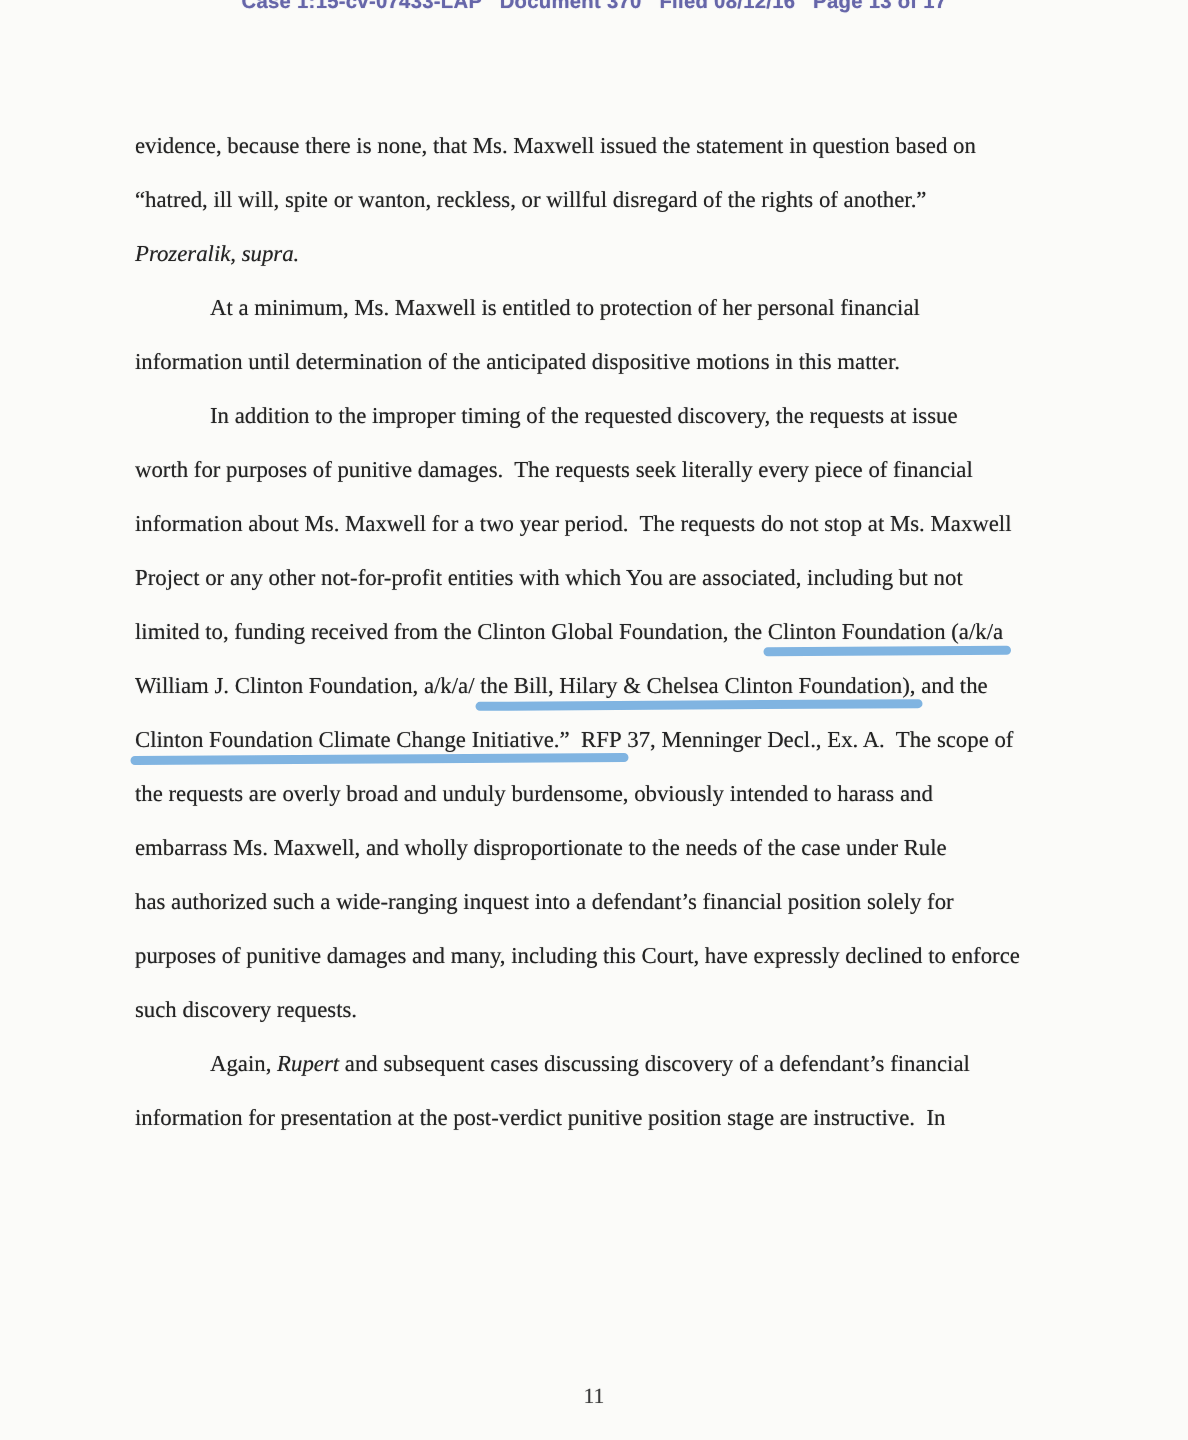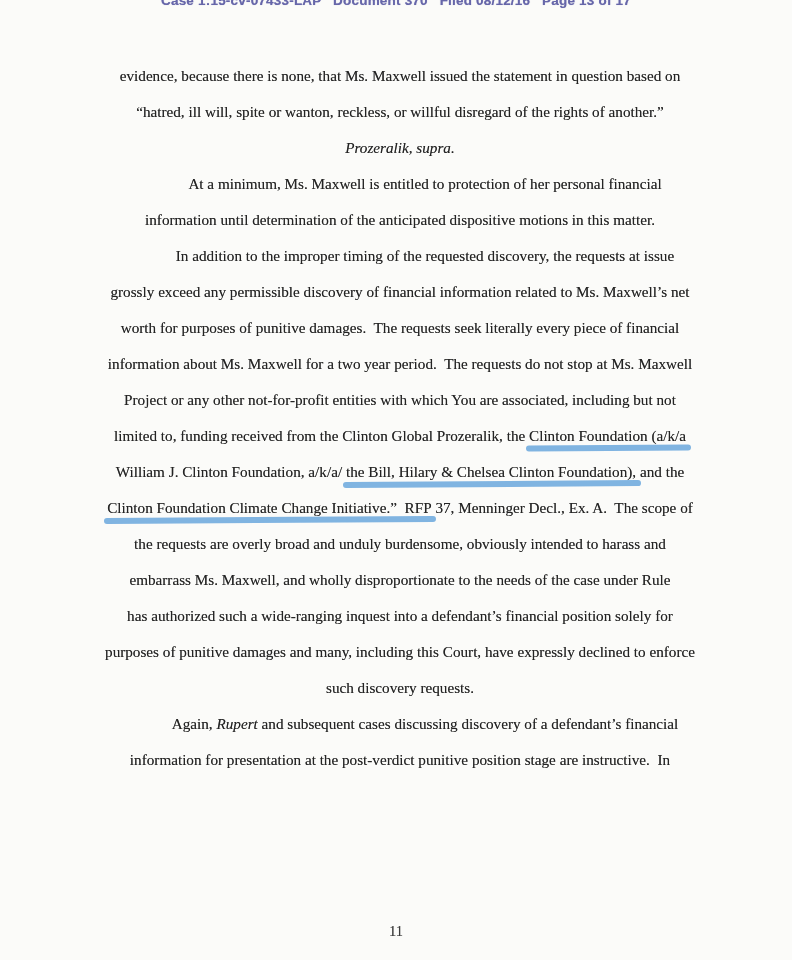--- a/index.html
+++ b/index.html
@@ -30,26 +30,25 @@
     font-size: 13.5px;
     font-weight: bold;
     letter-spacing: 0.2px;
     color: var(--stamp, #4d4d9c);
     white-space: pre;
     opacity: 0.85;
     text-shadow: 0 0 0.7px rgba(77,77,156,.7);
   }
   .docbody {
     position: absolute;
-    top: 58px;
+    top: 80px;
     left: 90px;
     width: 620px;
     font-size: 15.2px;
     text-shadow: 0 0 0.6px rgba(40,40,40,.55);
-    text-align: center;
   }
   .line {
     height: 36px;
     line-height: 36px;
     white-space: pre;
   }
   .line.indent {
     text-indent: 50px;
   }
   .it { font-style: italic; margin-top: 44px; }
@@ -99,25 +98,24 @@
 <div class="page">
   <div class="stamp">Case 1:15-cv-07433-LAP   Document 370   Filed 08/12/16   Page 13 of 17</div>
 
   <div class="docbody">
       <div class="line"><span>evidence, because there is none, that Ms. Maxwell issued the statement in question based on</span></div>
       <div class="line"><span>“hatred, ill will, spite or wanton, reckless, or willful disregard of the rights of another.”</span></div>
       <div class="line"><span class="it">Prozeralik, supra.</span></div>
       <div class="line indent"><span>At a minimum, Ms. Maxwell is entitled to protection of her personal financial</span></div>
       <div class="line"><span>information until determination of the anticipated dispositive motions in this matter.</span></div>
       <div class="line indent"><span>In addition to the improper timing of the requested discovery, the requests at issue</span></div>
-      <div class="line"><span>grossly exceed any permissible discovery of financial information related to Ms. Maxwell’s net</span></div>
       <div class="line"><span>worth for purposes of punitive damages.  The requests seek literally every piece of financial</span></div>
       <div class="line"><span>information about Ms. Maxwell for a two year period.  The requests do not stop at Ms. Maxwell</span></div>
       <div class="line"><span>Project or any other not-for-profit entities with which You are associated, including but not</span></div>
-      <div class="line"><span>limited to, funding received from the Clinton Global Prozeralik, the </span><span class="hl">Clinton Foundation (a/k/a</span></div>
+      <div class="line"><span>limited to, funding received from the Clinton Global Foundation, the </span><span class="hl">Clinton Foundation (a/k/a</span></div>
       <div class="line"><span>William J. Clinton Foundation, a/k/a/ </span><span class="hl">the Bill, Hilary &amp; Chelsea Clinton Foundation),</span><span> and the</span></div>
       <div class="line"><span class="hl">Clinton Foundation Climate Change Initiative.”  RFP</span><span> 37, Menninger Decl., Ex. A.  The scope of</span></div>
       <div class="line"><span>the requests are overly broad and unduly burdensome, obviously intended to harass and</span></div>
       <div class="line"><span>embarrass Ms. Maxwell, and wholly disproportionate to the needs of the case under Rule</span></div>
       <div class="line"><span>has authorized such a wide-ranging inquest into a defendant’s financial position solely for</span></div>
       <div class="line"><span>purposes of punitive damages and many, including this Court, have expressly declined to enforce</span></div>
       <div class="line"><span>such discovery requests.</span></div>
       <div class="line indent"><span>Again, </span><span class="it">Rupert</span><span> and subsequent cases discussing discovery of a defendant’s financial</span></div>
       <div class="line"><span>information for presentation at the post-verdict punitive position stage are instructive.  In</span></div>
     </div>

